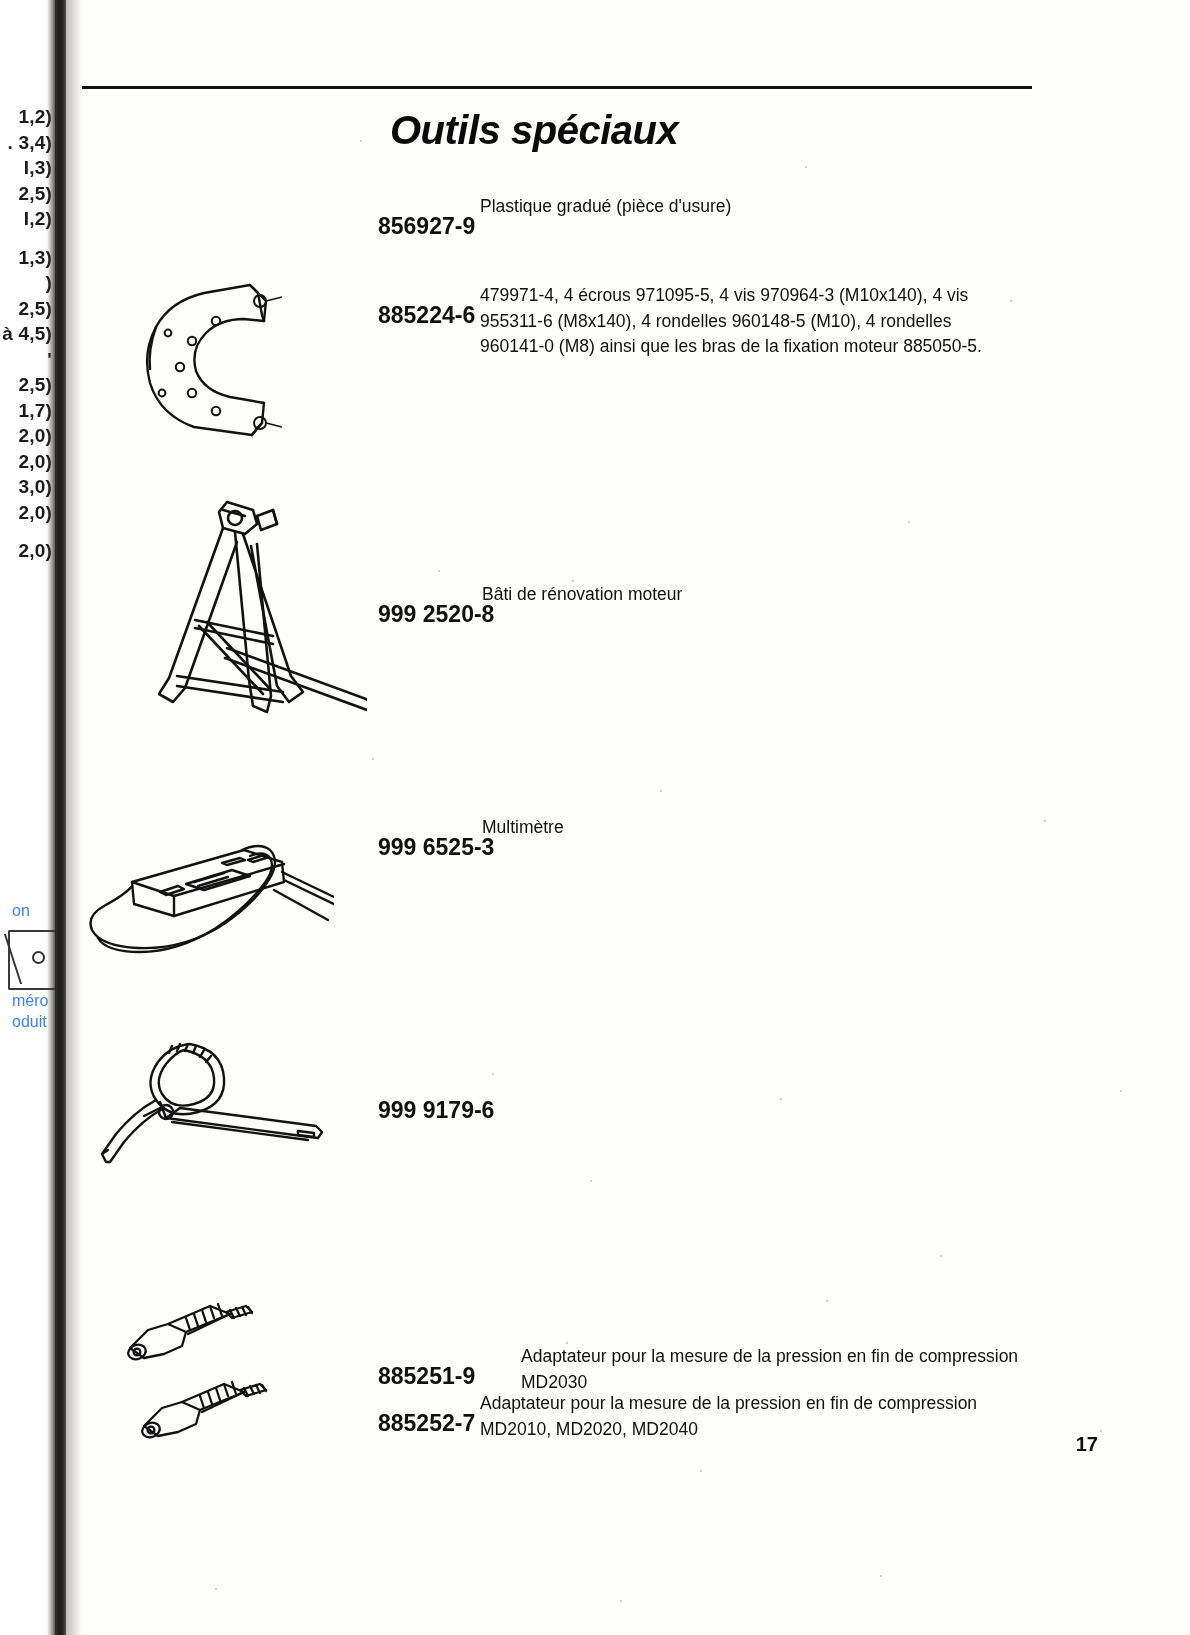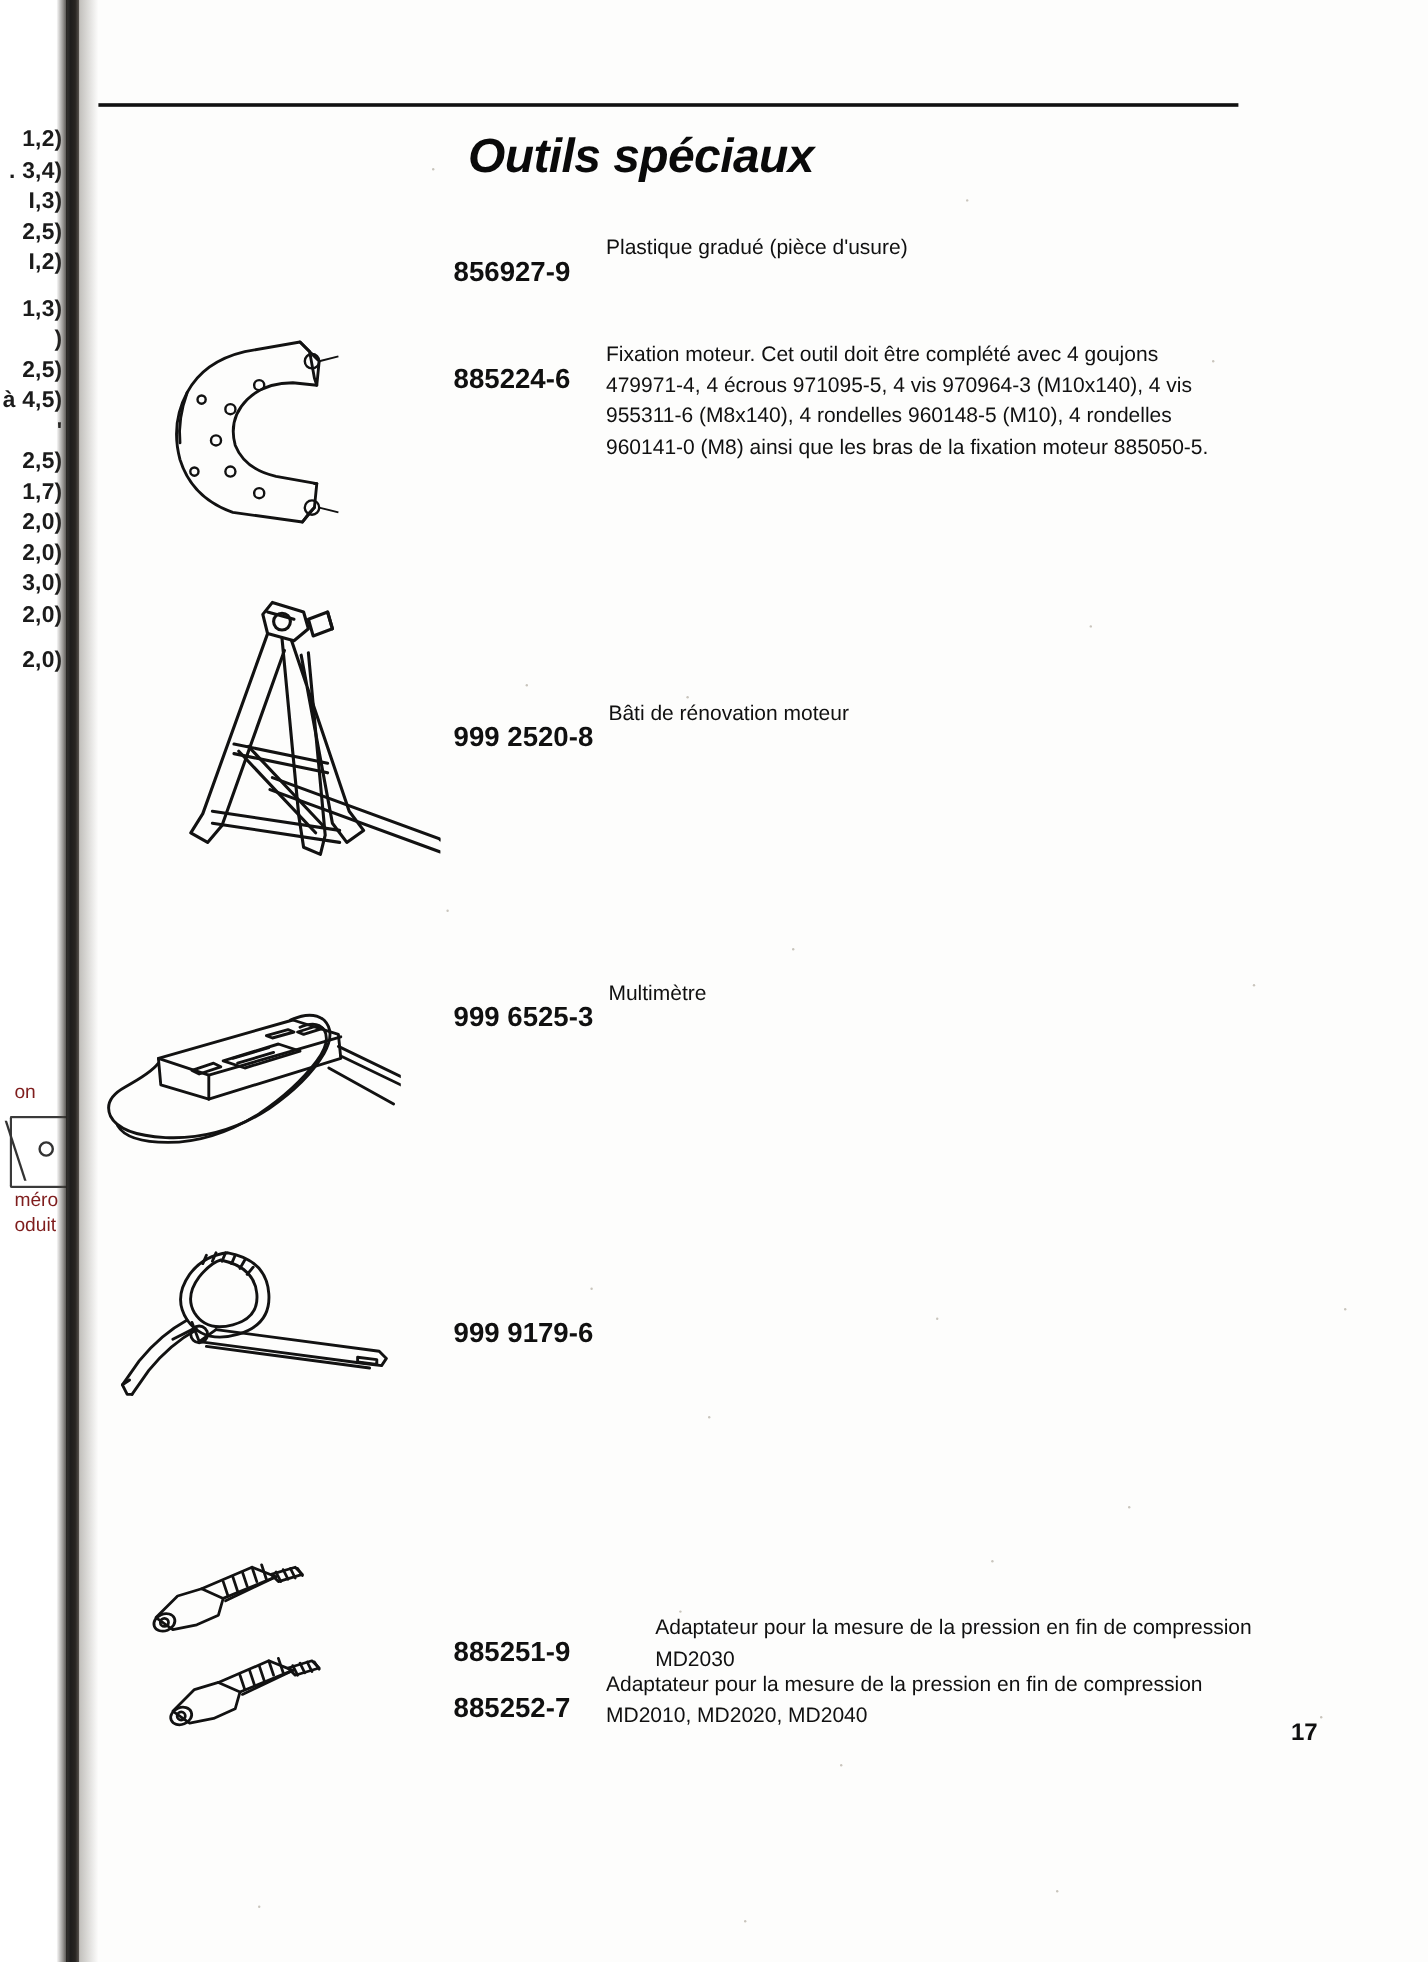--- a/index.html
+++ b/index.html
@@ -68,21 +68,21 @@
   .bleed-col div { white-space: pre; }
   .bleed-gap { height: 13px; }
 
   .bleed-lower {
     position: absolute;
     left: 0;
     top: 900px;
     width: 54px;
     font-family: "Liberation Sans", sans-serif;
     font-size: 16px;
-    color: #7f1d1d;
+    color: #3b82f6;
   }
   .bleed-lower .bl-row { padding-left: 12px; line-height: 21px; }
   .bleed-box {
     position: absolute;
     left: 8px;
     top: 30px;
     width: 46px;
     height: 56px;
     border: 2px solid #3a3a3a;
     border-right: none;
@@ -145,21 +145,21 @@
     font-weight: 700;
     white-space: nowrap;
     color: #101010;
     margin-top: 20px;
   }
   .entry .desc {
     font-size: 17.5px;
     line-height: 25.5px;
     color: #101010;
   }
-  .entry .desc .l { display: block; white-space: pre; margin-left: 25px; }
+  .entry .desc .l { display: block; white-space: pre; }
 
   
   .figure { position: absolute; }
   .figure svg { display: block; }
 
   .page-number {
     position: absolute;
     right: 92px;
     top: 1433px;
     font-size: 20px;
@@ -226,21 +226,20 @@
     <div class="entry" style="left:296px; top:194px;">
       <div class="num" style="width:102px">856927-9</div>
       <div class="desc">
         <span class="l">Plastique gradué (pièce d'usure)</span>
       </div>
     </div>
 
     <div class="entry" style="left:296px; top:283px;">
       <div class="num" style="width:102px">885224-6</div>
       <div class="desc">
-        <span class="l">Fixation moteur. Cet outil doit être complété avec 4 goujons</span>
         <span class="l">479971-4, 4 écrous 971095-5, 4 vis 970964-3 (M10x140), 4 vis</span>
         <span class="l">955311-6 (M8x140), 4 rondelles 960148-5 (M10), 4 rondelles</span>
         <span class="l">960141-0 (M8) ainsi que les bras de la fixation moteur 885050-5.</span>
       </div>
     </div>
 
     <div class="figure" style="left:50px; top:275px;">
       <svg width="190" height="170" viewBox="0 0 190 170">
         <g fill="none" stroke="#121212" stroke-width="2.4" stroke-linejoin="round" stroke-linecap="round">
           <path d="M118 10 L72 18 Q38 26 24 52 Q10 78 18 108 Q28 140 62 152 L120 160 L130 148 L132 128 L98 122 Q72 116 64 96 Q58 74 74 58 Q88 44 112 44 L132 46 L134 26 Z"></path>

